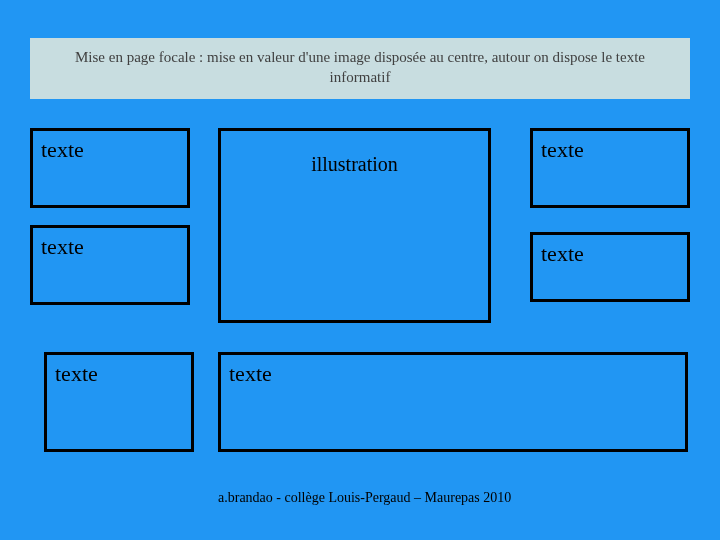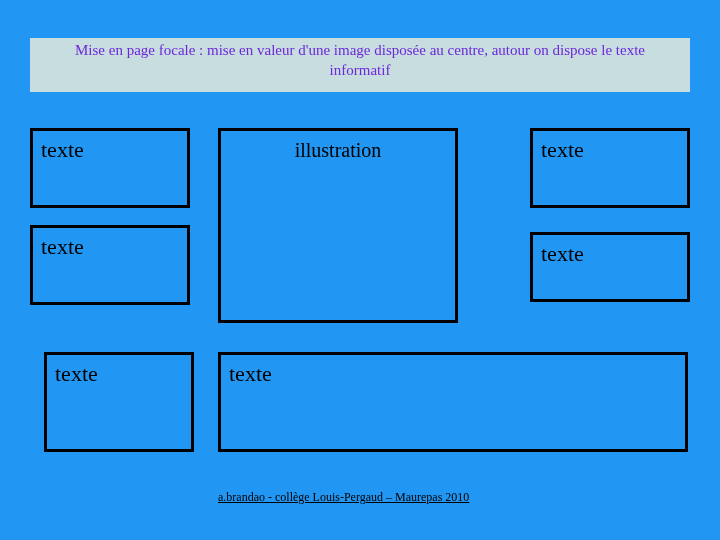--- a/index.html
+++ b/index.html
@@ -10,49 +10,48 @@
     font-family: Georgia, 'Times New Roman', serif;
     position: relative;
     overflow: hidden;
   }
   .header {
     position: absolute;
     top: 38px;
     left: 30px;
     width: 660px;
     background: #c8dde0;
-    padding: 3px 14px 12px 14px;
+    padding: 10px 14px 12px 14px;
     font-size: 15px;
     line-height: 1.3;
     text-align: center;
-    color: #6d28d9;
+    color: #404040;
   }
   .box {
     position: absolute;
     border: 3px solid #000;
     background: transparent;
     padding: 6px 8px;
     font-size: 22px;
     color: #000;
   }
   .box-tl { top: 128px; left: 30px; width: 160px; height: 80px; }
   .box-ml { top: 225px; left: 30px; width: 160px; height: 80px; }
   .box-bl { top: 352px; left: 44px; width: 150px; height: 100px; }
-  .box-center { top: 128px; left: 218px; width: 240px; height: 195px; text-align: center; padding-top: 8px; font-size: 20px; }
+  .box-center { top: 128px; left: 218px; width: 273px; height: 195px; text-align: center; padding-top: 22px; font-size: 20px; }
   .box-tr { top: 128px; left: 530px; width: 160px; height: 80px; }
   .box-mr { top: 232px; left: 530px; width: 160px; height: 70px; }
   .box-bottom { top: 352px; left: 218px; width: 470px; height: 100px; }
   .footer {
     position: absolute;
     top: 490px;
     left: 218px;
     font-family: 'Times New Roman', serif;
-    font-size: 12px;
+    font-size: 14px;
     color: #000;
-    text-decoration: underline;
   }
 </style>
 </head>
 <body>
 
 <div class="header">Mise en page focale : mise en valeur d'une image disposée au centre, autour  on dispose le texte informatif</div>
 
 <div class="box box-tl">texte</div>
 <div class="box box-ml">texte</div>
 <div class="box box-bl">texte</div>

